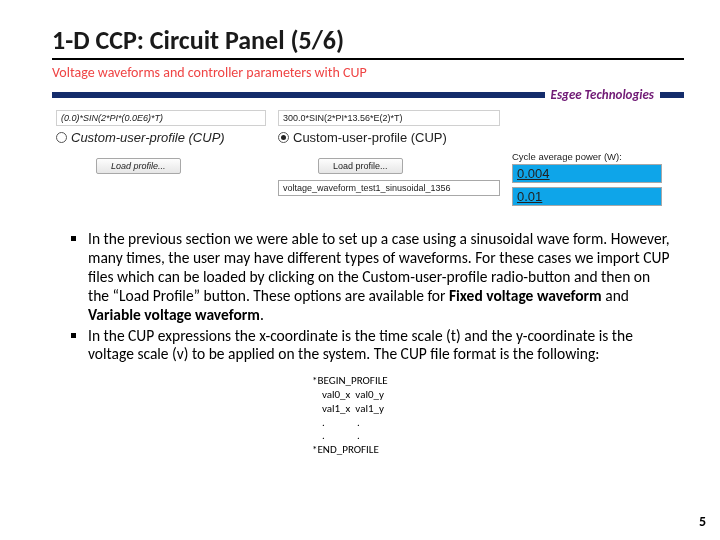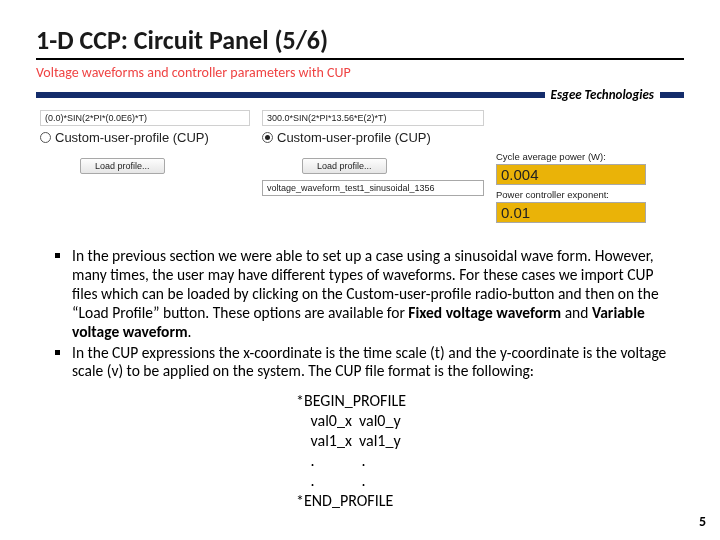--- a/index.html
+++ b/index.html
@@ -6,21 +6,21 @@
   body {
     width: 720px;
     height: 540px;
     font-family: Calibri, Arial, sans-serif;
     background: #fff;
     color: #000;
     position: relative;
     overflow: hidden;
   }
   .slide {
-    padding: 24px 36px 10px 36px;
+    padding: 24px 36px 10px 52px;
   }
   .title {
     font-size: 26px;
     font-weight: 700;
     color: #1a1a1a;
   }
   .title-underline {
     height: 2px;
     background: #000;
     margin-top: 2px;
@@ -39,41 +39,41 @@
   }
   .brand-bar-left {
     flex: 1;
     height: 6px;
     background: #142c6b;
   }
   .brand-text {
     font-size: 13px;
     font-weight: 700;
     font-style: italic;
-    color: #000000;
+    color: #701a75;
     white-space: nowrap;
   }
   .brand-bar-right {
     width: 24px;
     height: 6px;
     background: #142c6b;
   }
   .panel-area {
     display: flex;
     margin-top: 6px;
     gap: 4px;
     font-family: Tahoma, Arial, sans-serif;
     font-size: 10px;
     color: #222;
   }
   .panel-col {
     border: 0;
     padding: 2px 4px;
   }
-  .col-a { width: 218px; }
+  .col-a { width: 218px; font-style: italic; }
   .col-b { width: 230px; }
   .col-c { flex: 1; margin-top: 41px; }
   .expr {
     background: #fff;
     border: 1px solid #d0d0d0;
     padding: 2px 4px;
     font-size: 9px;
     margin-bottom: 4px;
     white-space: nowrap;
     overflow: hidden;
@@ -118,40 +118,41 @@
     padding: 2px 4px;
     white-space: nowrap;
     overflow: hidden;
   }
   .field-label {
     font-size: 9.5px;
     margin-bottom: 2px;
   }
   .field-input {
     border: 1px solid #a8a8a8;
-    background: #eab308;
-    font-size: 15px;
+    background: #0ea5e9;
+    font-size: 13px;
     padding: 1px 4px;
     width: 150px;
     margin-bottom: 4px;
+    text-decoration: underline;
   }
   .bullets {
     margin: 18px 10px 0 30px;
     font-size: 15.5px;
     line-height: 1.22;
   }
   .bullets li {
     margin-left: 6px;
     margin-bottom: 2px;
     list-style: square;
   }
   .bold { font-weight: 700; }
   .codeblock {
     margin: 10px 0 0 260px;
-    font-size: 16px;
+    font-size: 11px;
     line-height: 1.25;
     font-family: Calibri, Arial, sans-serif;
   }
   .codeblock .line { white-space: pre; }
   .pageno {
     position: absolute;
     right: 14px;
     bottom: 10px;
     font-size: 14px;
     font-weight: 700;
@@ -187,21 +188,20 @@
         <span class="radio-dot checked"></span>
         <span>Custom-user-profile (CUP)</span>
       </div>
       <span class="btn">Load profile...</span>
       <div class="file-box">voltage_waveform_test1_sinusoidal_1356</div>
     </div>
 
     <div class="panel-col col-c">
       <div class="field-label">Cycle average power (W):</div>
       <div class="field-input">0.004</div>
-      <div class="field-label">Power controller exponent:</div>
       <div class="field-input">0.01</div>
     </div>
   </div>
 
   <ul class="bullets">
     <li>
       <span>In the previous section we were able to set up a case using a sinusoidal wave form. However, many times, the user may have different types of waveforms. For these cases we import CUP files which can be loaded by clicking on the Custom-user-profile radio-button and then on the “Load Profile” button. These options are available for </span><span class="bold">Fixed voltage waveform</span><span> and </span><span class="bold">Variable voltage waveform</span><span>.</span>
     </li>
     <li>In the CUP expressions the x-coordinate is the time scale (t) and the y-coordinate is the voltage scale (v) to be applied on the system. The CUP file format is the following:</li>
   </ul>

